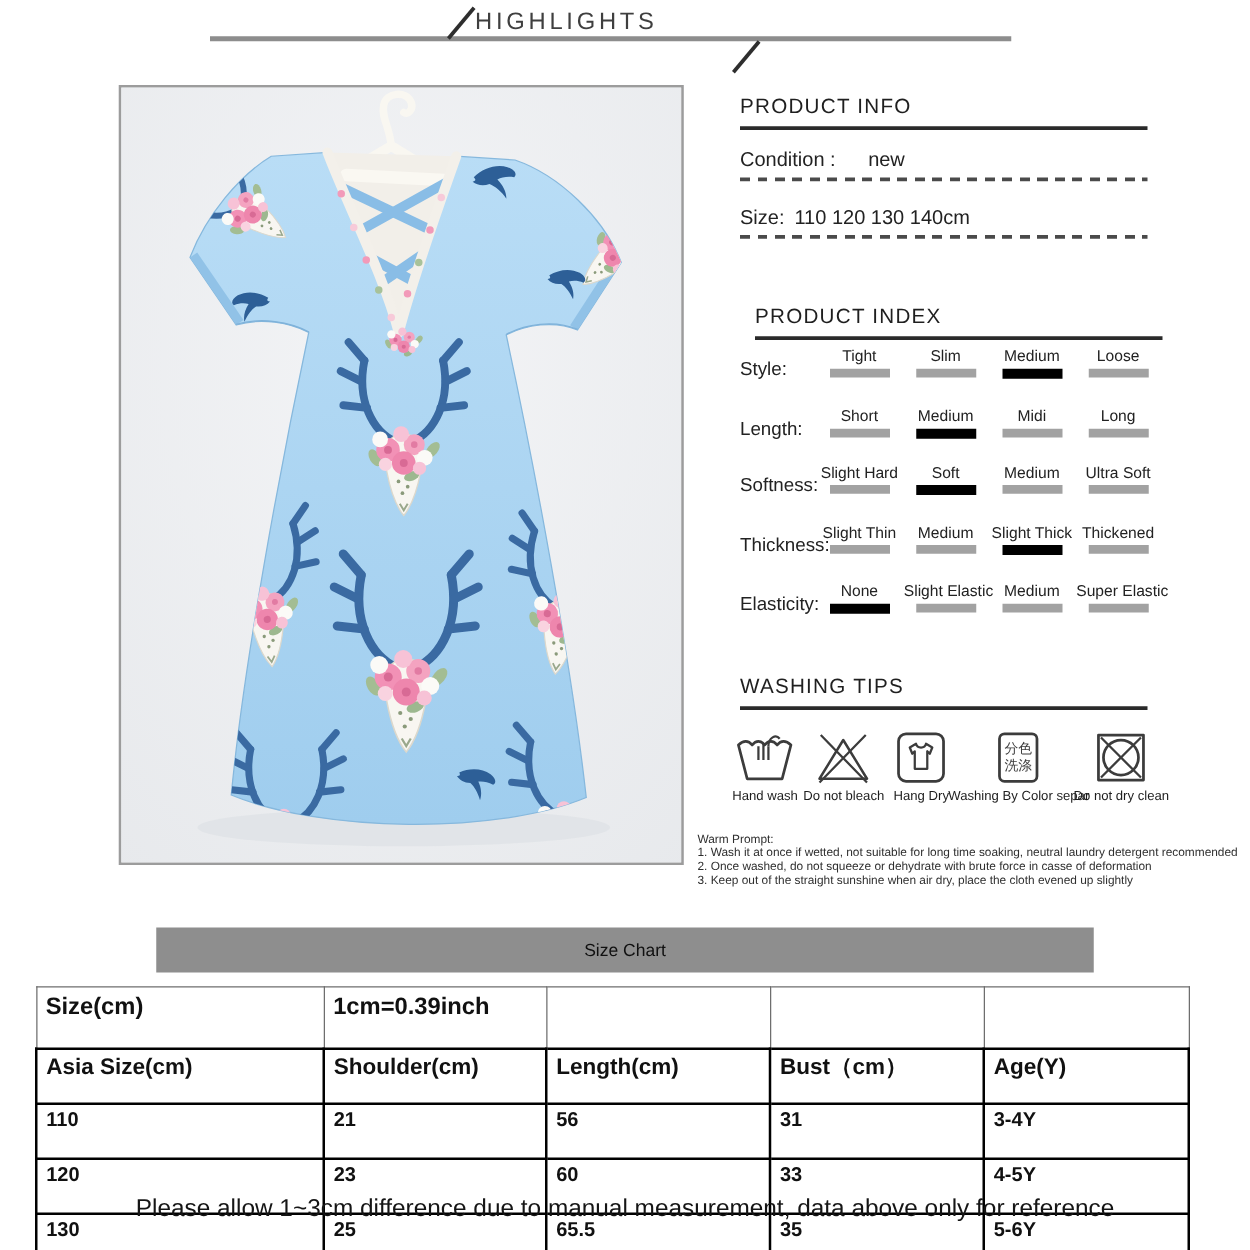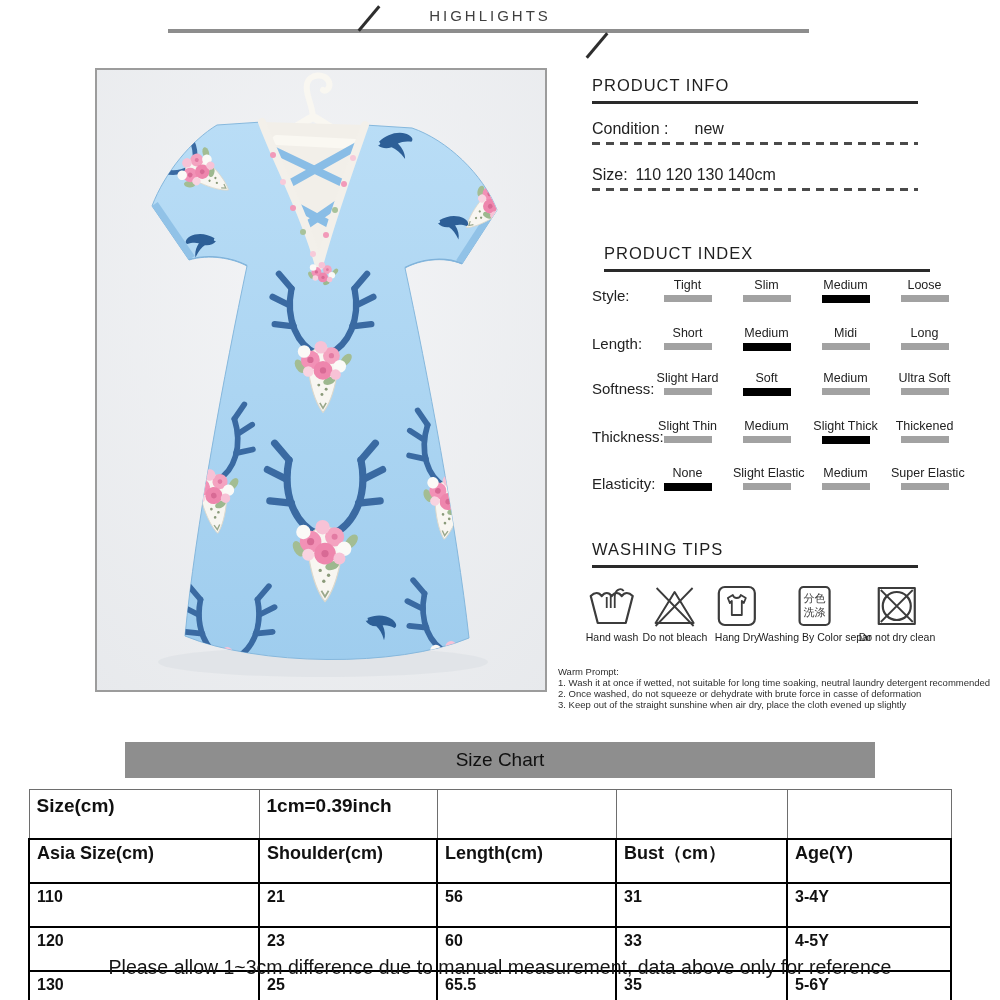--- a/index.html
+++ b/index.html
@@ -3,49 +3,49 @@
 <meta charset="utf-8">
 <style>
   html,body{margin:0;padding:0;background:#fff;}
   .canvas{position:relative;width:1000px;height:1000px;background:#ffffff;overflow:hidden;
           font-family:"Liberation Sans",sans-serif;color:#2b2b2b;}
   
   .hl-line{position:absolute;left:168px;top:29px;width:641px;height:4px;background:#8d8d8d;}
   .hl-slash{position:absolute;width:32px;height:3px;background:#2e2e2e;transform:rotate(-50deg);}
   .hl-slash.s1{left:353px;top:17px;}
   .hl-slash.s2{left:581px;top:44px;}
-  .hl-title{position:absolute;left:380px;top:7px;width:220px;text-align:center;
-            font-size:15px;letter-spacing:3px;color:#3f3f3f;}
+  .hl-title{position:absolute;left:380px;top:7px;width:220px;
+            font-size:19px;letter-spacing:3px;color:#3f3f3f;}
   
   .photo{position:absolute;left:95px;top:68px;width:448px;height:620px;border:2px solid #9c9c9c;background:#eef0f2;}
   .photo svg{display:block;}
   
   .sec-title{position:absolute;left:592px;width:326px;font-size:16.5px;letter-spacing:1px;color:#1f1f1f;
              padding-bottom:6px;border-bottom:3px solid #2a2a2a;}
   .info-row{position:absolute;left:592px;width:326px;font-size:16px;color:#222;}
   .dashes{width:100%;height:3px;margin-top:4px;
           background:repeating-linear-gradient(90deg,#4a4a4a 0 8px,transparent 8px 14px);}
   .info-value{margin-left:26px;}
   .size-value{margin-left:8px;text-align:right;}
   .idx-row{position:absolute;left:592px;width:345px;height:34px;}
   .idx-label{position:absolute;left:0;top:9px;font-size:15px;color:#222;}
-  .idx-opts{position:absolute;left:62px;top:0;display:flex;gap:12px;}
+  .idx-opts{position:absolute;left:62px;top:0;display:flex;gap:2px;}
   .opt{width:67px;text-align:center;}
   .opt-label{display:block;font-size:12.5px;white-space:nowrap;color:#222;}
   .opt-bar{width:48px;height:7px;background:#a2a2a2;margin:3px auto 0;}
   .opt-bar.selected{background:#000;height:8px;}
   
   .wash-items{position:absolute;left:592px;top:584px;width:400px;height:62px;}
   .wash-item{position:absolute;transform:translateX(-50%);text-align:center;width:max-content;}
   .wash-item svg{display:block;margin:0 auto;}
   .wash-label{display:block;font-size:10.5px;color:#1d1d1d;margin-top:3px;}
   .warm{position:absolute;left:558px;top:666px;width:438px;font-size:9.5px;line-height:11px;color:#2e2e2e;}
   
   .chart-bar{position:absolute;left:125px;top:742px;width:750px;height:36px;background:#8e8e8e;
-             text-align:center;line-height:36px;font-size:19px;color:#101010;}
+             text-align:center;line-height:36px;font-size:14px;color:#101010;}
   table.size{position:absolute;left:28px;top:789px;width:922px;border-collapse:collapse;table-layout:fixed;}
   table.size td{padding:0 0 16px 7px;vertical-align:middle;font-weight:bold;color:#111;}
   tr.unit td{border:1px solid #6e6e6e;height:32px;font-size:19px;}
   tr.head td{border:2px solid #000;height:26px;font-size:18px;}
   tr.data td{border:2px solid #000;height:26px;font-size:16px;}
   .note{position:absolute;left:0;top:956px;width:1000px;text-align:center;font-size:19.5px;color:#151515;}
 </style>
 </head>
 <body>
 

